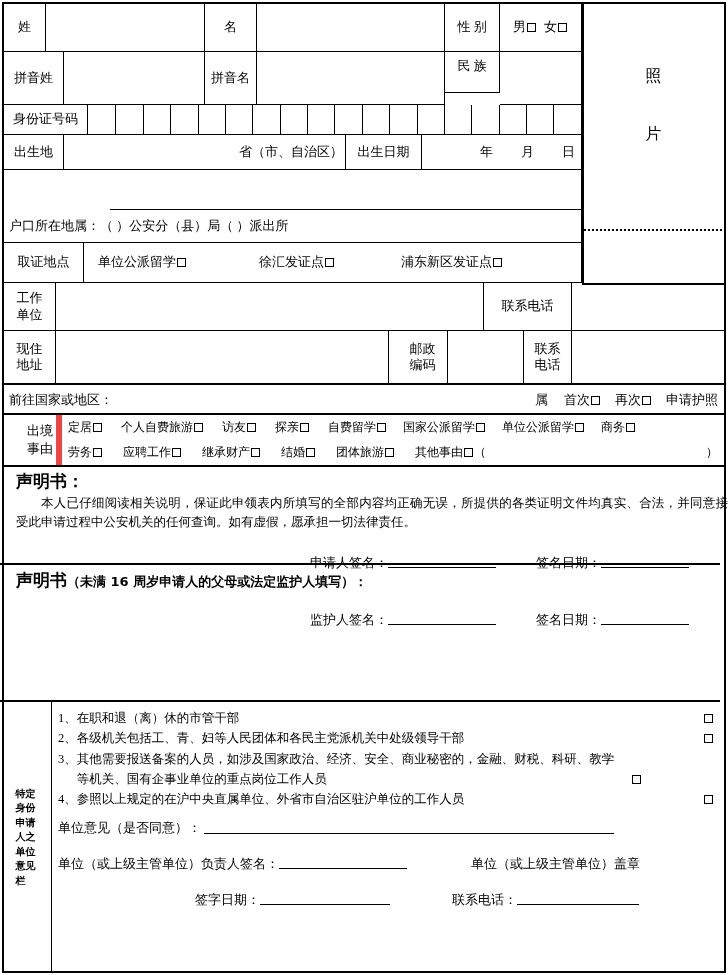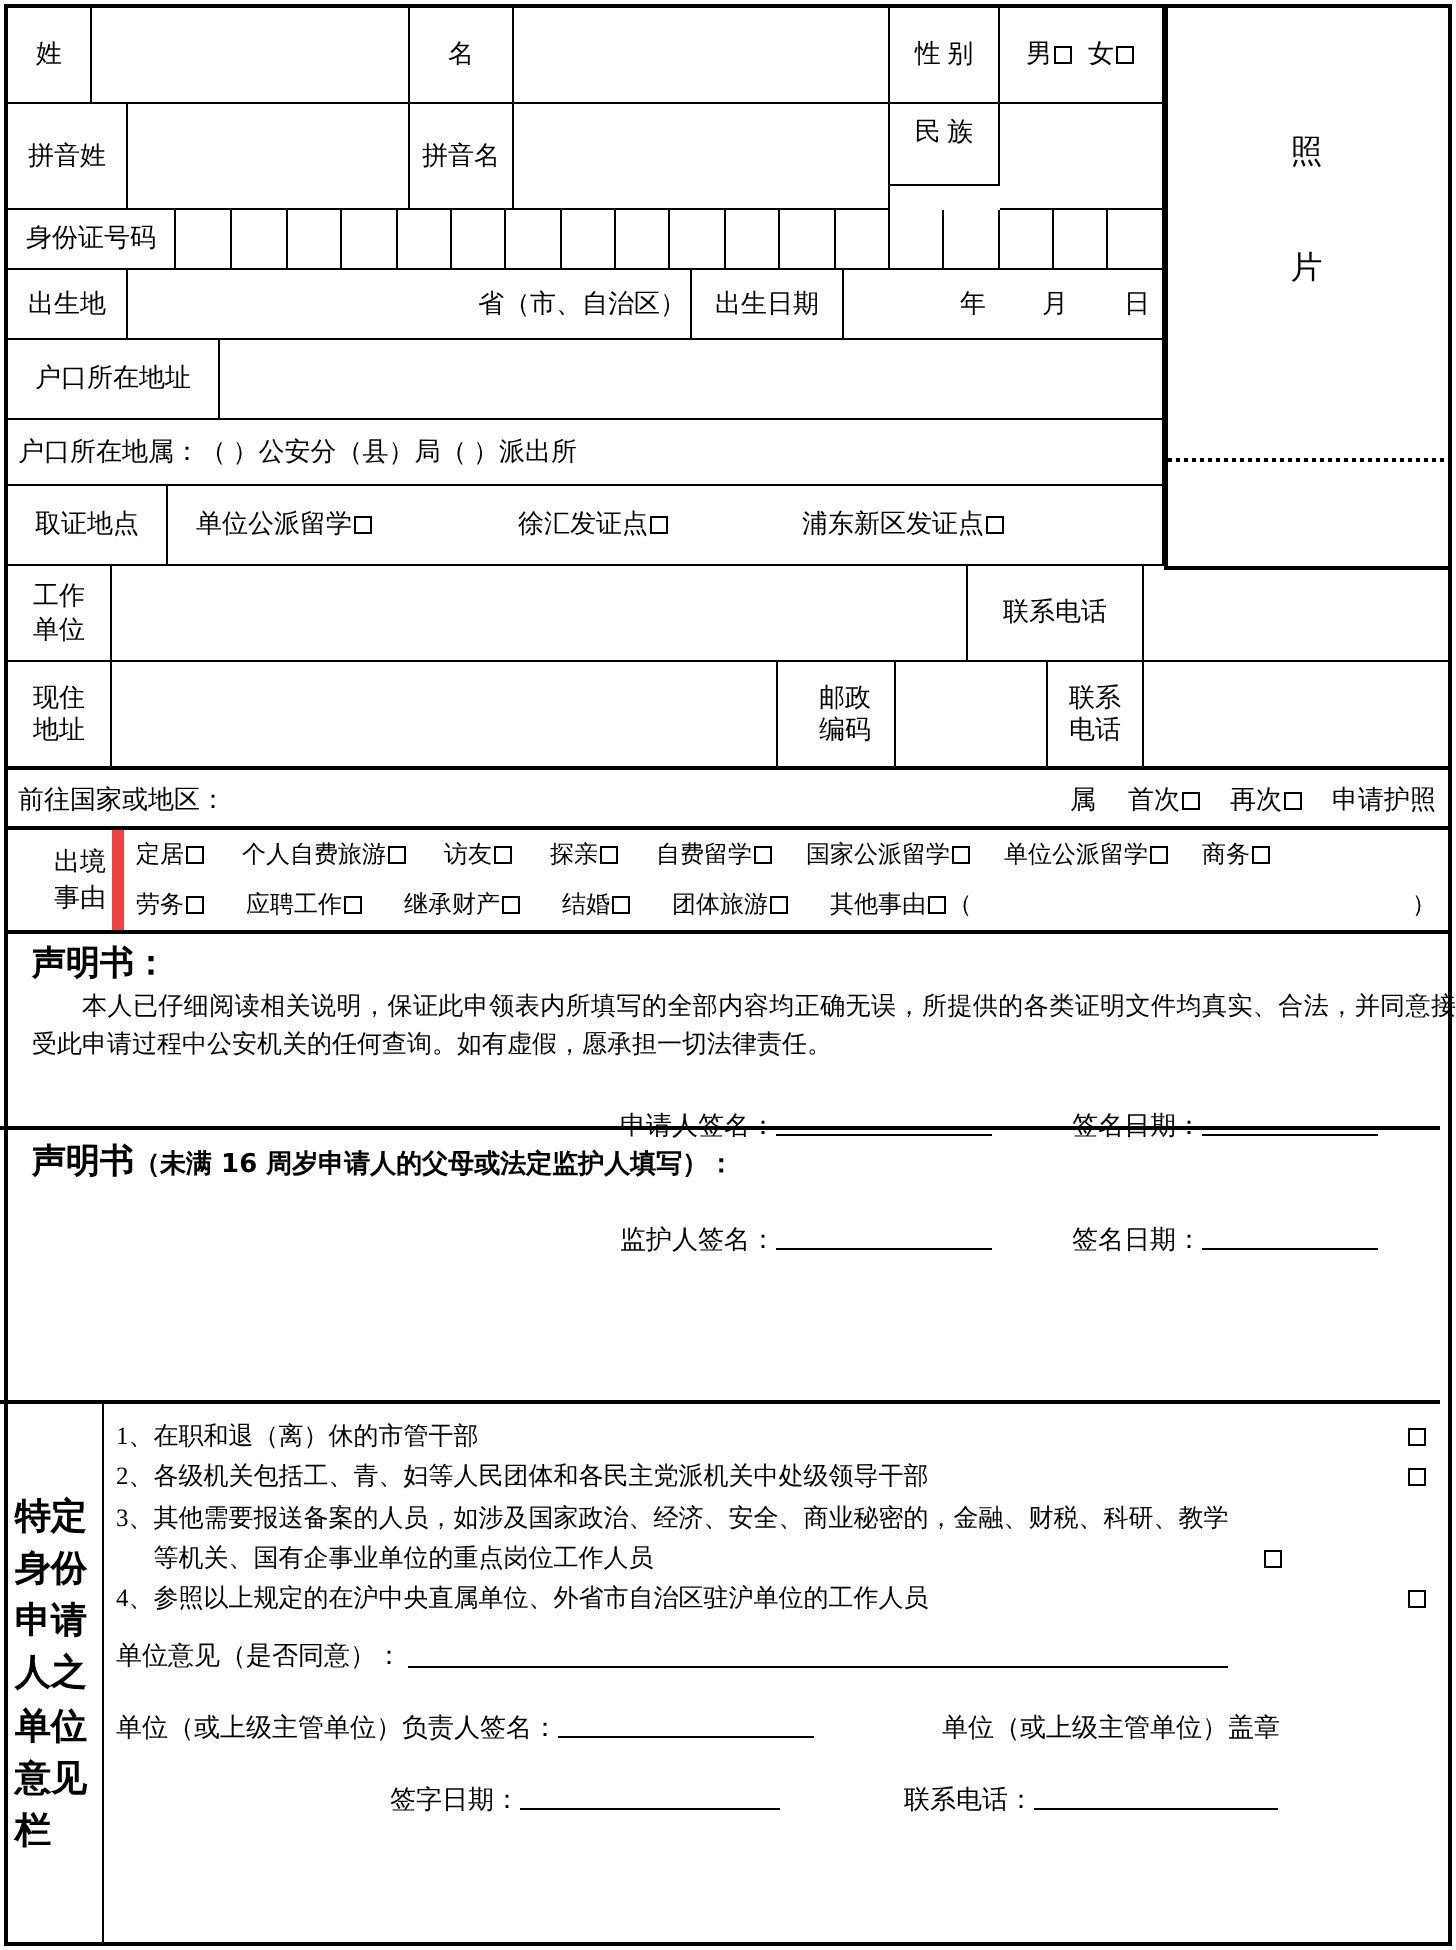--- a/index.html
+++ b/index.html
@@ -67,21 +67,21 @@
   .decl .body { font-size:12.5px; line-height:1.5; padding:0 4px; text-align:justify; }
   .decl .body p { margin:0; }
   .decl .sigrow { display:flex; font-size:13px; padding-top:4px; }
   .ul { display:inline-block; border-bottom:1px solid #000; height:14px; vertical-align:-2px; }
 
   
   .special { position:absolute; left:0; top:702px; width:720px; height:271px; display:flex; }
   .speclbl { width:52px; border-right:1px solid #000; display:flex; flex-direction:column;
              align-items:center; justify-content:center;
              font-family:"DejaVu Sans","Liberation Sans",sans-serif;
-             font-weight:bold; font-size:18px; line-height:1.45; }
+             font-weight:bold; font-size:10px; line-height:1.45; }
   .specbody { flex:1; position:relative; font-size:12.5px; }
   .specbody .itemwrap { padding:6px 6px 0 6px; }
   .specbody .ai { display:flex; }
   .specbody .ailbl { white-space:nowrap; padding-right:10px; }
   .specbody .ol { flex:1; }
   .specbody .oli { display:flex; line-height:1.62; }
   .specbody .oli .num { white-space:nowrap; }
   .specbody .oli .txt { flex:1; }
   .specbody .oli .bx { width:20px; text-align:right; }
   .opinion { padding:10px 6px 0 6px; font-size:13px; }
@@ -178,23 +178,20 @@
         <span>出生日期</span>
       </div>
       <div class="cell" style="left:418px;top:131px;width:160px;height:35px;justify-content:flex-end;padding-right:6px;">
         <span>年</span>
         <span style="display:inline-block;width:28px;"></span>
         <span>月</span>
         <span style="display:inline-block;width:28px;"></span>
         <span>日</span>
       </div>
 
-      <div class="cell lbl" style="left:0;top:166px;width:106px;height:40px;">
-        <span>户口所在地址</span>
-      </div>
       <div class="cell padl" style="left:106px;top:166px;width:472px;height:40px;">
         <span></span>
       </div>
 
       <div class="cell padl" style="left:0;top:206px;width:578px;height:33px;font-size:13px;">
         <span>户口所在地属：（                                  ）公安分（县）局（                           ）派出所</span>
       </div>
 
       <div class="cell lbl" style="left:0;top:239px;width:80px;height:40px;">
         <span>取证地点</span>

